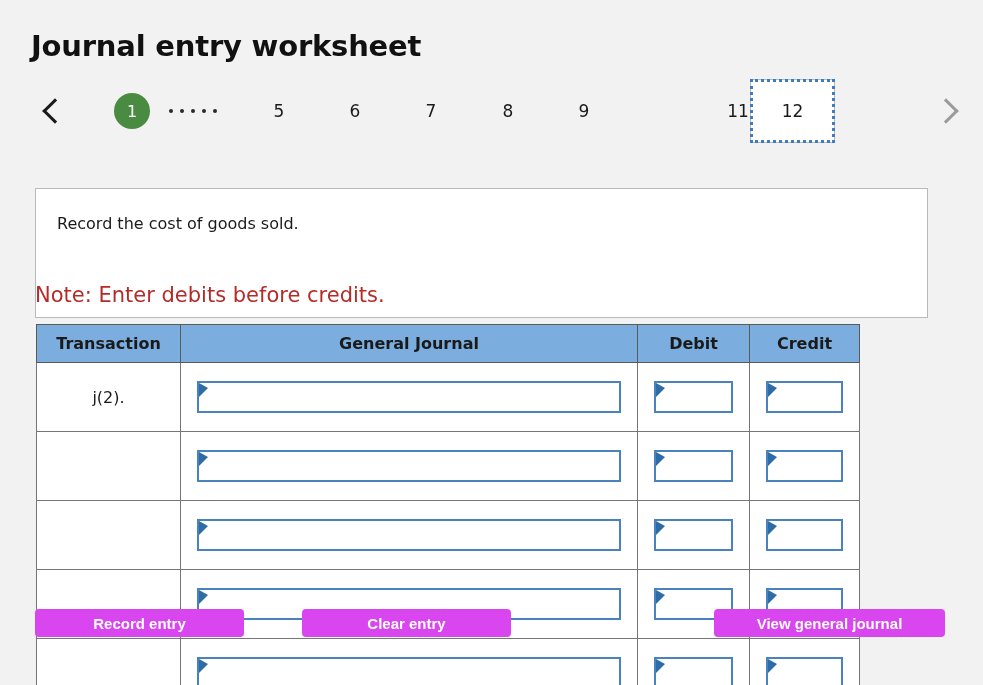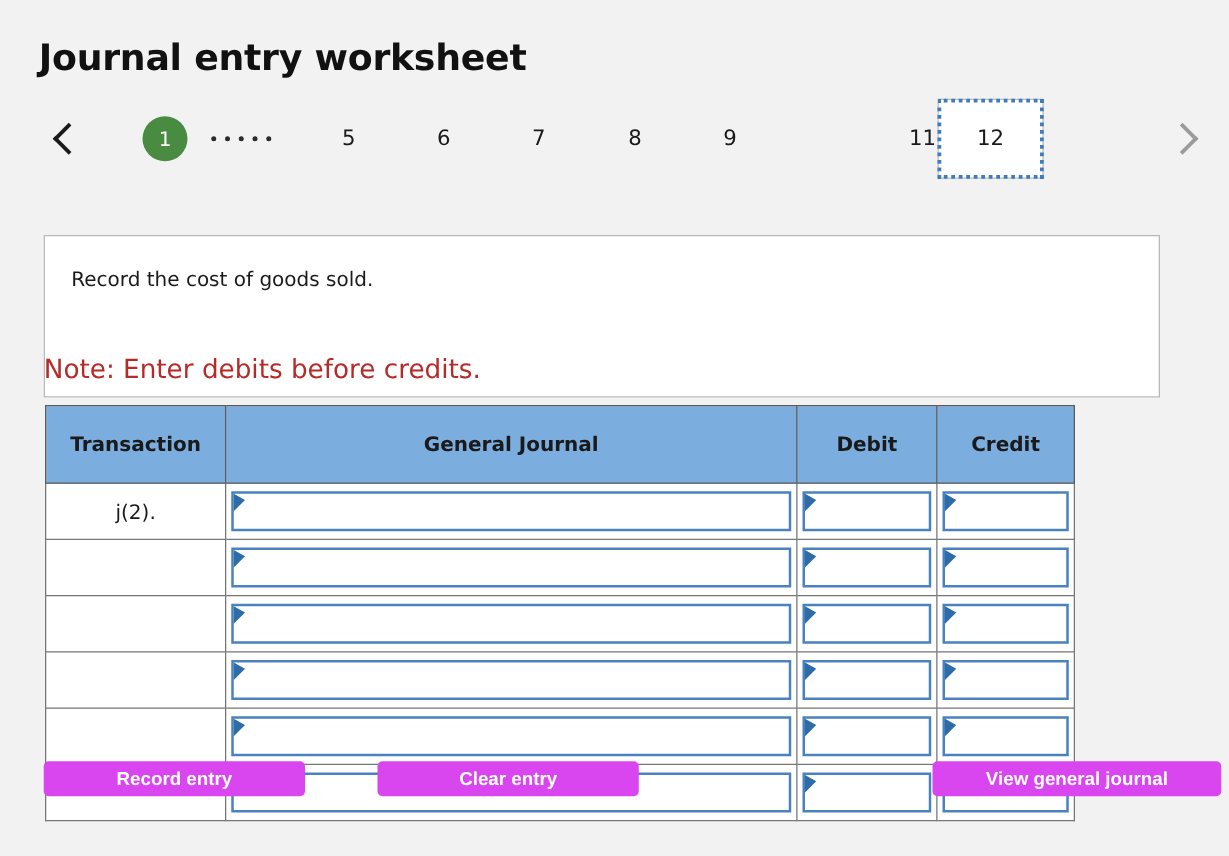--- a/index.html
+++ b/index.html
@@ -139,27 +139,27 @@
     border-collapse: collapse;
     table-layout: fixed;
   }
   .journal th {
     background: #7badde;
     border: 1px solid #5a5a5a;
     font-size: 16px;
     font-weight: bold;
     color: #1a1a1a;
     height: 37px;
-    padding: 12px;
+    padding: 0;
     text-align: center;
     margin-left: 40px;
   }
   .journal td {
     border: 1px solid #767676;
-    padding: 4px;
+    padding: 16px;
     height: 36px;
     background: #ffffff;
     vertical-align: middle;
   }
   .col-trans   { width: 144px; }
   .col-journal { width: 457px; }
   .col-debit   { width: 112px; }
   .col-credit  { width: 110px; }
 
   .trans-cell {
@@ -201,21 +201,21 @@
     font-family: Liberation Sans, sans-serif;
     border: none;
     border-radius: 4px;
     cursor: pointer;
     display: flex;
     align-items: center;
     justify-content: center;
   }
   .btn-record { left: 35px;  top: 609px; width: 209px; }
   .btn-clear  { left: 302px; top: 609px; width: 209px; }
-  .btn-view   { left: 714px; top: 609px; width: 231px; margin-left: 32px; }
+  .btn-view   { left: 714px; top: 609px; width: 231px; }
 </style>
 </head>
 <body>
 
 <div class="page-title">Journal entry worksheet</div>
 
 <div class="step-nav">
 
   <div class="nav-arrow prev">
     <span class="chev left"></span>

